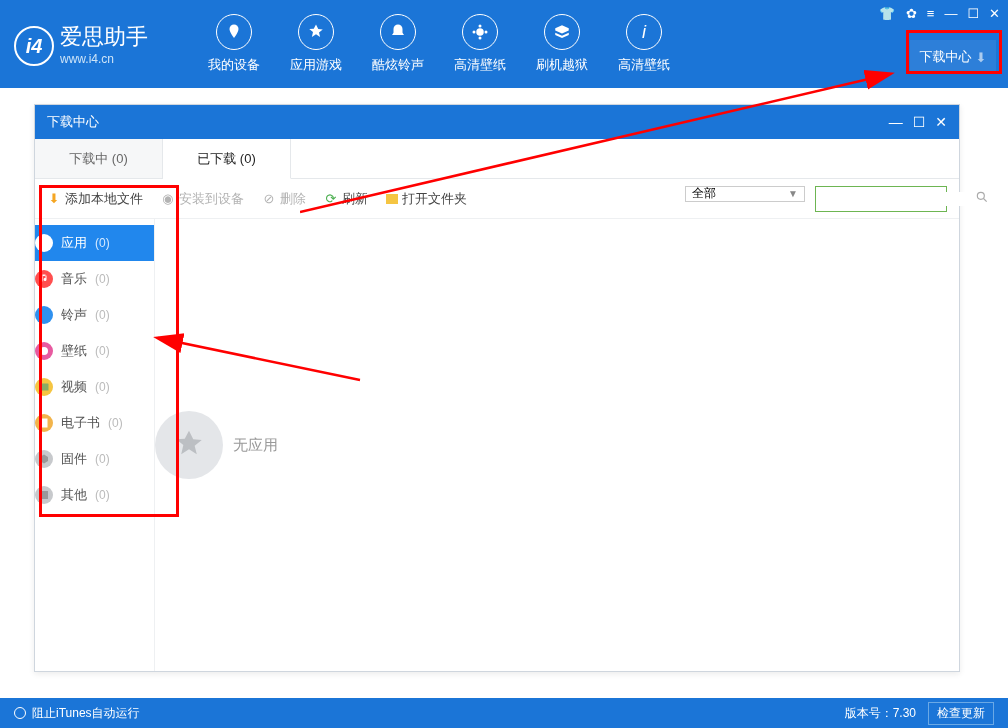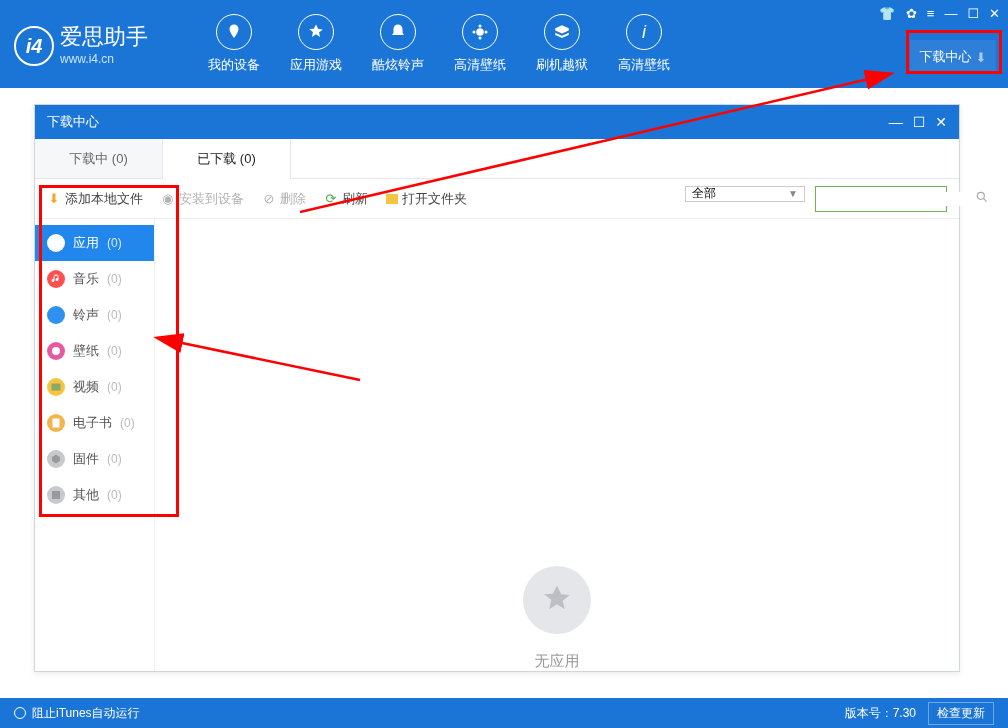--- a/index.html
+++ b/index.html
@@ -35,29 +35,29 @@
 .tb-btn.disabled { color:#b3b3b3; cursor:default; }
 .tb-btn .ic { width:14px; height:14px; display:inline-flex; align-items:center; justify-content:center; }
 .tb-right { margin-left:auto; display:flex; gap:10px; }
 .select-box { width:120px; height:16px; border:1px solid #ccc; display:flex; align-items:center; padding:0 6px; font-size:12px; justify-content:space-between; cursor:pointer; }
 .search-box { width:132px; height:26px; border:1px solid #6db552; display:flex; align-items:center; padding:0 4px; }
 .search-box input { border:none; outline:none; flex:1; font-size:12px; }
 .search-box .mag { color:#888; }
 
 .body { display:flex; height: calc(100% - 114px); }
 .sidebar { width: 120px; border-right:1px solid #eef0f2; padding-top:6px; }
-.side-item { height:36px; display:flex; align-items:center; gap:8px; padding-left:12px; font-size:13px; color:#555; cursor:pointer; }
+.side-item { height:36px; display:flex; align-items:center; gap:8px; font-size:13px; color:#555; cursor:pointer; }
 .side-item.active { background:#2187ed; color:#fff; }
 .side-item .cnt { color:#bbb; font-size:12px; }
 .side-item.active .cnt { color:#d6eaff; }
 .side-ic { width:18px; height:18px; border-radius:50%; display:flex; align-items:center; justify-content:center; }
 .side-ic svg { width:12px; height:12px; }
 .hl-box2 { position:absolute; top: 80px; left:4px; width:140px; height:332px; border:3px solid #ff0000; }
 
-.main { flex:1; display:flex; align-items:center; justify-content:flex-end; flex-direction:column; gap:18px; }
+.main { flex:1; display:flex; align-items:center; justify-content:flex-start; flex-direction:row; gap:10px; }
 .empty-circle { width:68px; height:68px; border-radius:50%; background:#e4e6e9; display:flex; align-items:center; justify-content:center; }
 .empty-circle svg { width:34px; height:34px; fill:#bcbfc3; }
 .empty-text { color:#999; font-size:15px; }
 
 
 .arrow-svg { position:absolute; pointer-events:none; }
 .arrow1 { top:62px; left:300px; width:620px; height:160px; }
 .arrow2 { top:260px; left:140px; width:240px; height:130px; }
 
 

